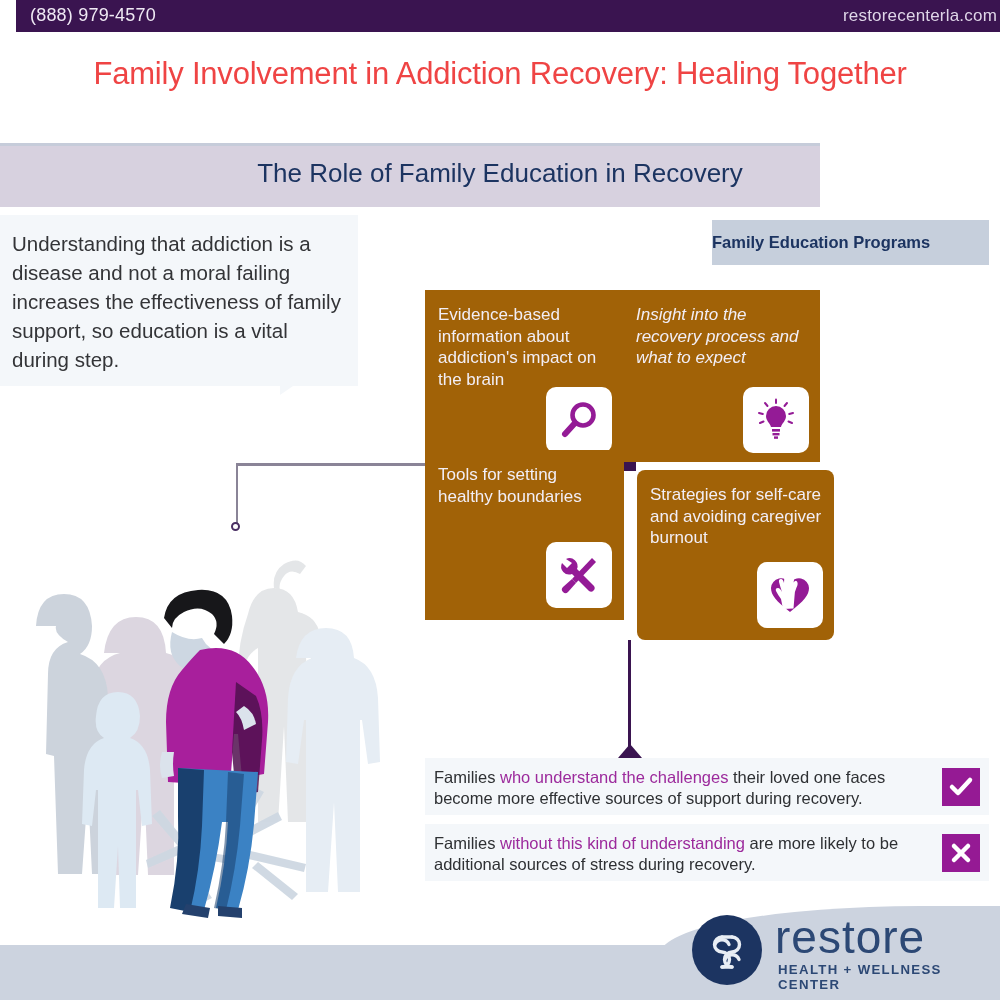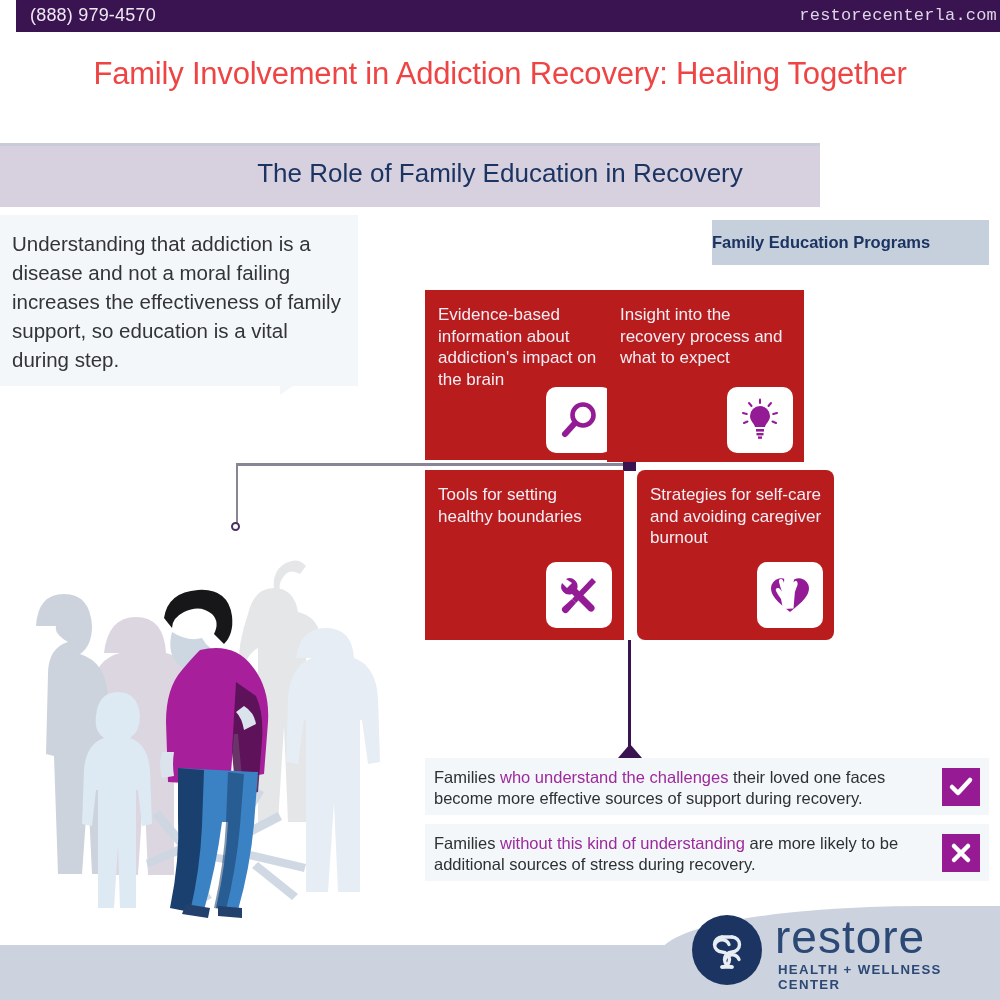--- a/index.html
+++ b/index.html
@@ -33,21 +33,20 @@
     font-size: 18px;
     letter-spacing: .2px;
     color: #efe9f4;
   }
   .topbar .site {
     position: absolute;
     right: 14px; top: 6px;
     font-size: 17px;
     letter-spacing: .2px;
     color: #dfd6e8;
-    font-family: Liberation Mono, monospace;
   }
 
   
   .main-title {
     position: absolute;
     left: 0; top: 56px;
     width: 1000px;
     text-align: center;
     font-size: 31px;
     color: #ef4444;
@@ -148,21 +147,21 @@
     left: 618px; top: 744px;
     width: 0; height: 0;
     border-left: 12px solid transparent;
     border-right: 12px solid transparent;
     border-bottom: 14px solid #3a1450;
   }
 
   
   .card {
     position: absolute;
-    background: #b91c1c;
+    background: #a16207;
     box-sizing: border-box;
   }
   .card .card-text {
     position: absolute;
     left: 13px; top: 14px;
     right: 12px;
     color: #f2eef6;
     font-size: 17px;
     line-height: 21.5px;
   }
@@ -171,22 +170,22 @@
     width: 66px; height: 66px;
     background: #ffffff;
     border-radius: 10px;
     display: flex;
     align-items: center;
     justify-content: center;
   }
   .icon-box svg { display: block; }
 
   .card-1 { left: 425px; top: 290px; width: 199px; height: 170px; }
-  .card-2 { left: 607px; top: 290px; width: 197px; height: 172px; }
-  .card-3 { left: 425px; top: 470px; width: 199px; height: 170px; }
+  .card-2 { left: 623px; top: 290px; width: 197px; height: 172px; font-style: italic; }
+  .card-3 { left: 425px; top: 450px; width: 199px; height: 170px; }
   .card-4 { left: 637px; top: 470px; width: 197px; height: 170px; border-radius: 8px; }
 
   .card-1 .icon-box { left: 546px; top: 97px; }
   .card-2 .icon-box { left: 120px; top: 97px; }
   .card-3 .icon-box { left: 546px; top: 92px; }
   .card-4 .icon-box { left: 120px; top: 92px; }
   
   .card .icon-box { position: absolute; }
   .card-1 .icon-box { left: 121px; top: 97px; }
   .card-3 .icon-box { left: 121px; top: 92px; }

